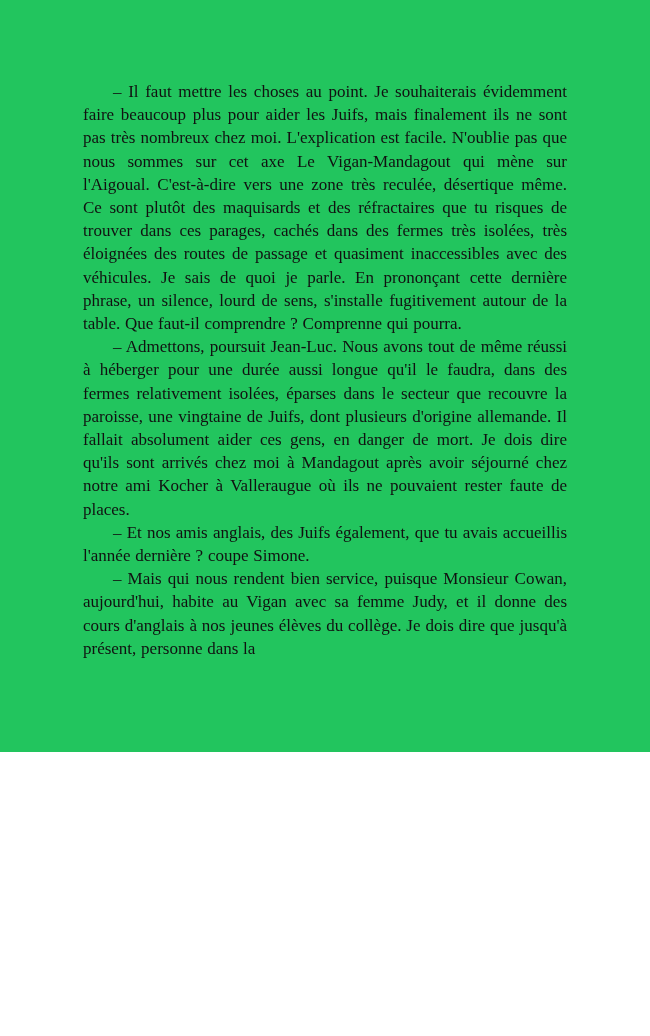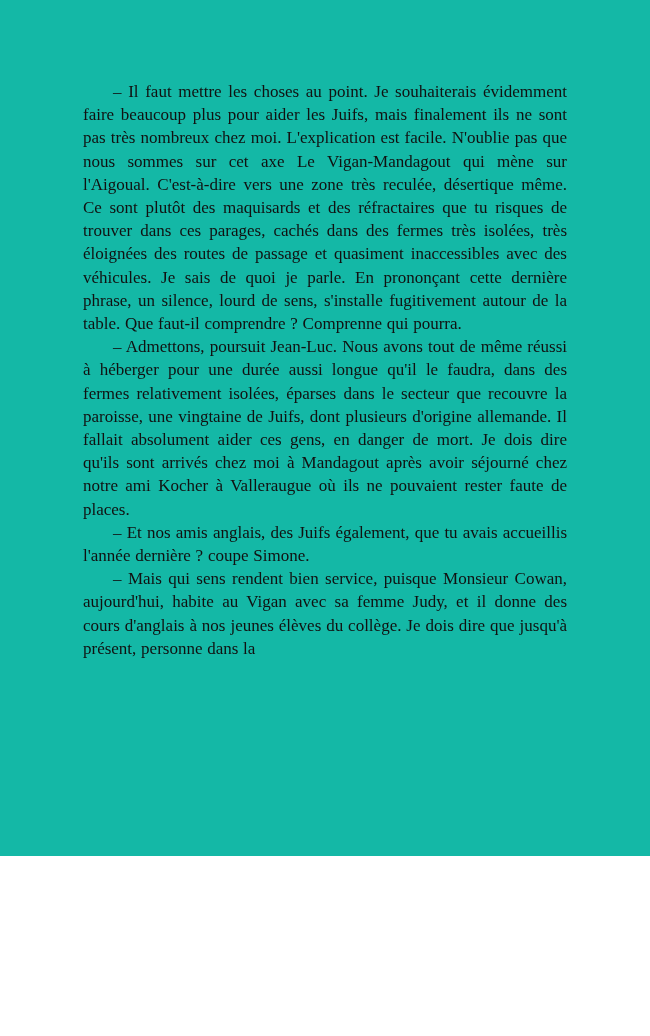--- a/index.html
+++ b/index.html
@@ -3,22 +3,22 @@
 <meta charset="utf-8">
 <style>
   html, body {
     margin: 0;
     padding: 0;
     background: #ffffff;
   }
   .page {
     position: relative;
     width: 650px;
-    height: 856px;
-    background: #14b8a6;
+    height: 752px;
+    background: #22c55e;
     overflow: hidden;
     font-family: "Liberation Serif", "DejaVu Serif", serif;
     color: #111111;
   }
   .text-block {
     position: absolute;
     top: 80px;
     left: 83px;
     width: 484px;
   }
@@ -42,16 +42,16 @@
   }
 </style>
 </head>
 <body>
 
 <div class="page">
   <div class="text-block">
     <p>– Il faut mettre les choses au point. Je souhaiterais évidemment faire beaucoup plus pour aider les Juifs, mais finalement ils ne sont pas très nombreux chez moi. L'explication est facile. N'oublie pas que nous sommes sur cet axe Le Vigan-Mandagout qui mène sur l'Aigoual. C'est-à-dire vers une zone très reculée, désertique même. Ce sont plutôt des maquisards et des réfractaires que tu risques de trouver dans ces parages, cachés dans des fermes très isolées, très éloignées des routes de passage et quasiment inaccessibles avec des véhicules. Je sais de quoi je parle. En prononçant cette dernière phrase, un silence, lourd de sens, s'installe fugitivement autour de la table. Que faut-il comprendre ? Comprenne qui pourra.</p>
     <p>– Admettons, poursuit Jean-Luc. Nous avons tout de même réussi à héberger pour une durée aussi longue qu'il le faudra, dans des fermes relativement isolées, éparses dans le secteur que recouvre la paroisse, une vingtaine de Juifs, dont plusieurs d'origine allemande. Il fallait absolument aider ces gens, en danger de mort. Je dois dire qu'ils sont arrivés chez moi à Mandagout après avoir séjourné chez notre ami Kocher à Valleraugue où ils ne pouvaient rester faute de places.</p>
     <p>– Et nos amis anglais, des Juifs également, que tu avais accueillis l'année dernière ? coupe Simone.</p>
-    <p>– Mais qui sens rendent bien service, puisque Monsieur Cowan, aujourd'hui, habite au Vigan avec sa femme Judy, et il donne des cours d'anglais à nos jeunes élèves du collège. Je dois dire que jusqu'à présent, personne dans la</p>
+    <p>– Mais qui nous rendent bien service, puisque Monsieur Cowan, aujourd'hui, habite au Vigan avec sa femme Judy, et il donne des cours d'anglais à nos jeunes élèves du collège. Je dois dire que jusqu'à présent, personne dans la</p>
   </div>
   <div class="page-number">120</div>
 </div>
 
 </body></html>

